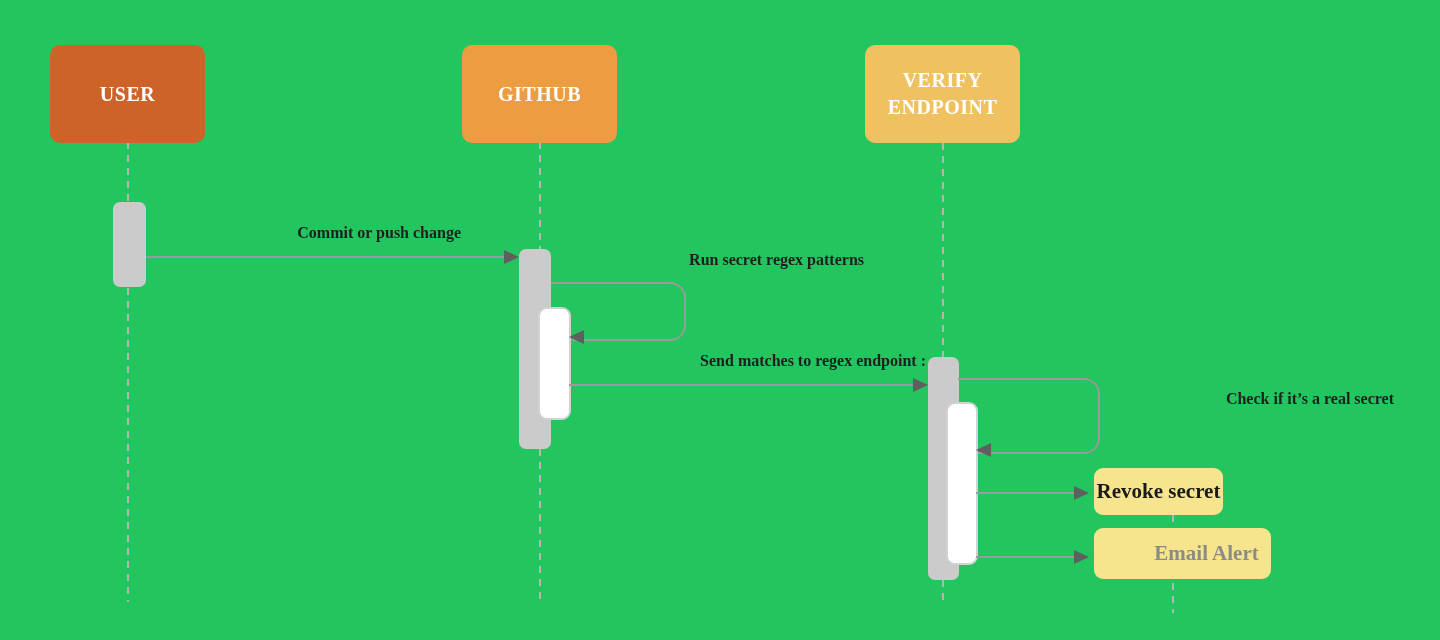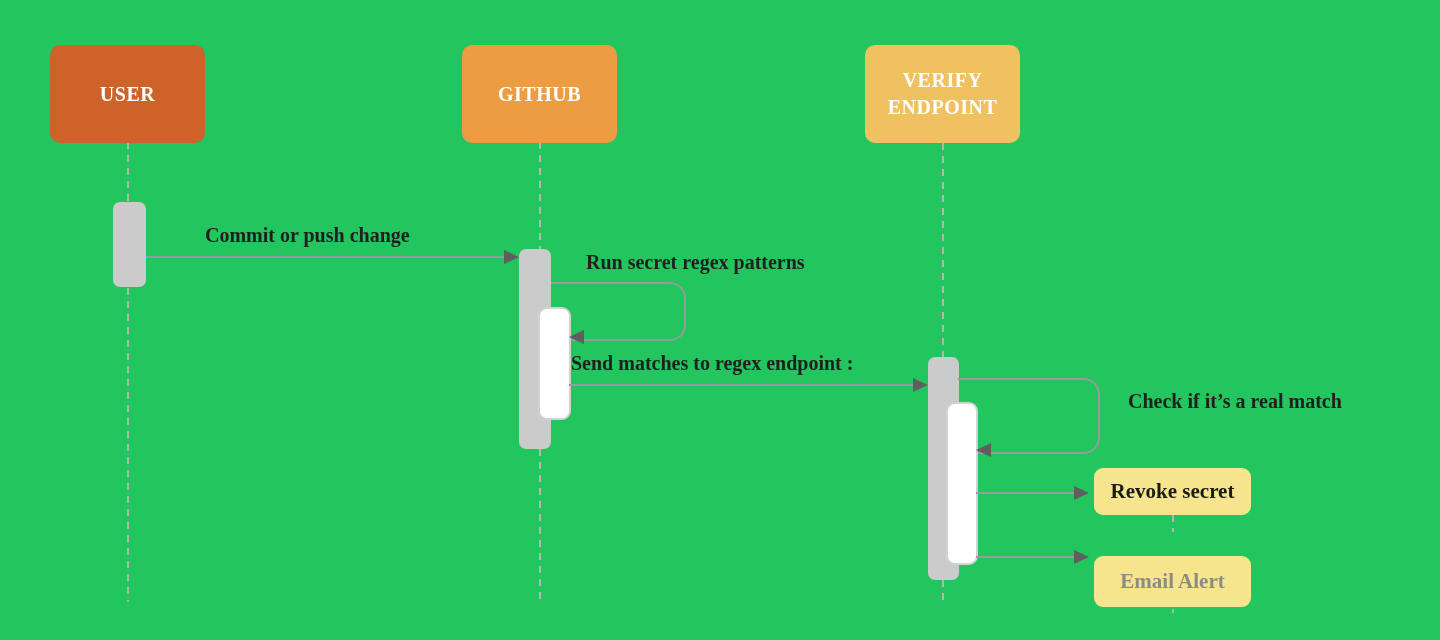--- a/index.html
+++ b/index.html
@@ -32,26 +32,26 @@
   .arr{position:absolute;width:0;height:0;z-index:4;}
   .arr.right{border-top:7px solid transparent;border-bottom:7px solid transparent;border-left:15px solid #5f5f5f;}
   .arr.left{border-top:7px solid transparent;border-bottom:7px solid transparent;border-right:15px solid #5f5f5f;}
   
   .loop{
     position:absolute;border:2px solid #9a9a9a;border-left:none;
     border-radius:0 16px 16px 0;z-index:2;background:transparent;
   }
   
   .msg-label{
-    position:absolute;font-weight:bold;font-size:20px;color:#1f1f1f;
-    text-align:left;white-space:nowrap;z-index:4;
+    position:absolute;font-weight:bold;font-size:16px;color:#1f1f1f;
+    text-align:right;white-space:nowrap;z-index:4;
   }
   
   .note{
-    position:absolute;left:1094px;width:157px;background:#f7e58e;border-radius:9px;
+    position:absolute;left:1094px;width:129px;background:#f7e58e;border-radius:9px;
     display:flex;align-items:center;justify-content:center;
     font-weight:bold;font-size:21px;z-index:4;
   }
   .note.dark{color:#1a1a1a;}
   .note.gray{color:#8c8c86;}
 </style>
 </head>
 <body>
 
 <div id="stage">
@@ -89,28 +89,28 @@
   <div class="mline" style="left:146px;top:256px;width:360px;"></div>
   <div class="arr right" style="left:504px;top:250px;"></div>
 
   <div class="msg-label" style="left:586px;top:251px;width:278px;">Run secret regex patterns</div>
   <div class="arr left" style="left:569px;top:330px;"></div>
 
   <div class="msg-label" style="left:571px;top:352px;width:355px;">Send matches to regex endpoint :</div>
   <div class="mline" style="left:569px;top:384px;width:346px;"></div>
   <div class="arr right" style="left:913px;top:378px;"></div>
 
-  <div class="msg-label" style="left:1128px;top:390px;width:266px;">Check if it’s a real match</div>
+  <div class="msg-label" style="left:1128px;top:390px;width:266px;">Check if it’s a real secret</div>
   <div class="arr left" style="left:976px;top:443px;"></div>
 
   <div class="mline" style="left:976px;top:492px;width:100px;"></div>
   <div class="arr right" style="left:1074px;top:486px;"></div>
   <div class="mline" style="left:976px;top:556px;width:100px;"></div>
   <div class="arr right" style="left:1074px;top:550px;"></div>
 
   <div class="note dark" style="top: 468px; height: 47px; background: rgb(247, 229, 142);">
     <span>Revoke secret</span>
   </div>
-  <div class="note gray" style="top: 556px; height: 51px; background: rgb(247, 229, 142);">
+  <div class="note gray" style="top: 528px; height: 51px; background: rgb(247, 229, 142); padding-left: 48px;">
     <span>Email Alert</span>
   </div>
 
 </div>
 
 </body></html>

